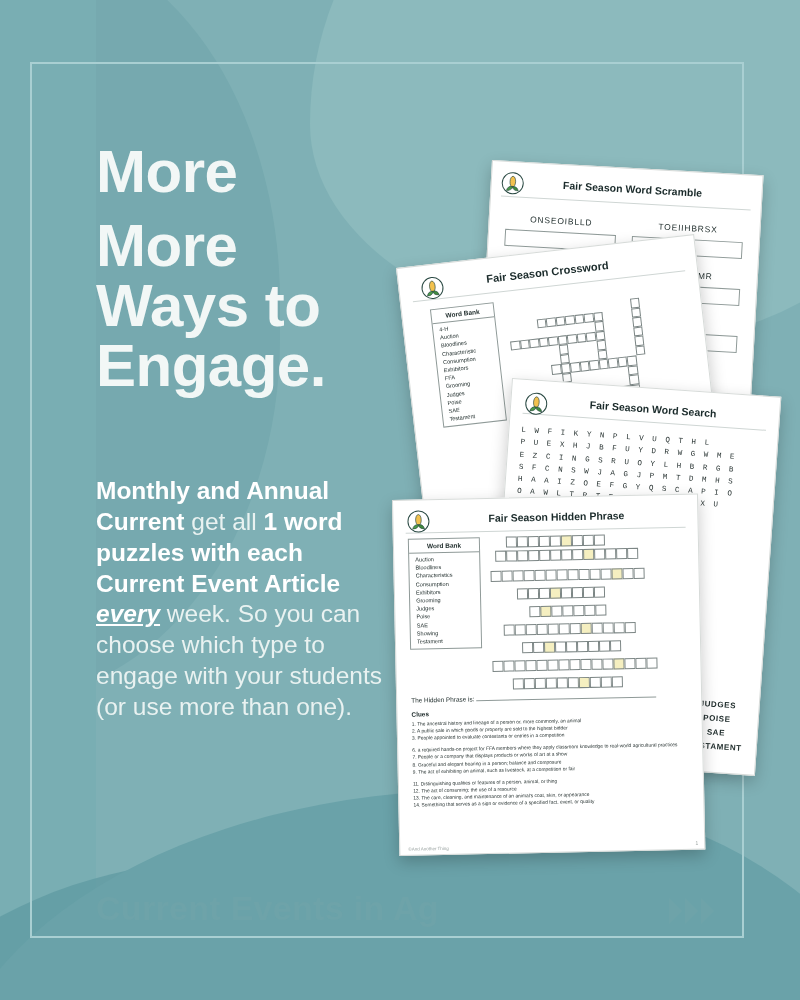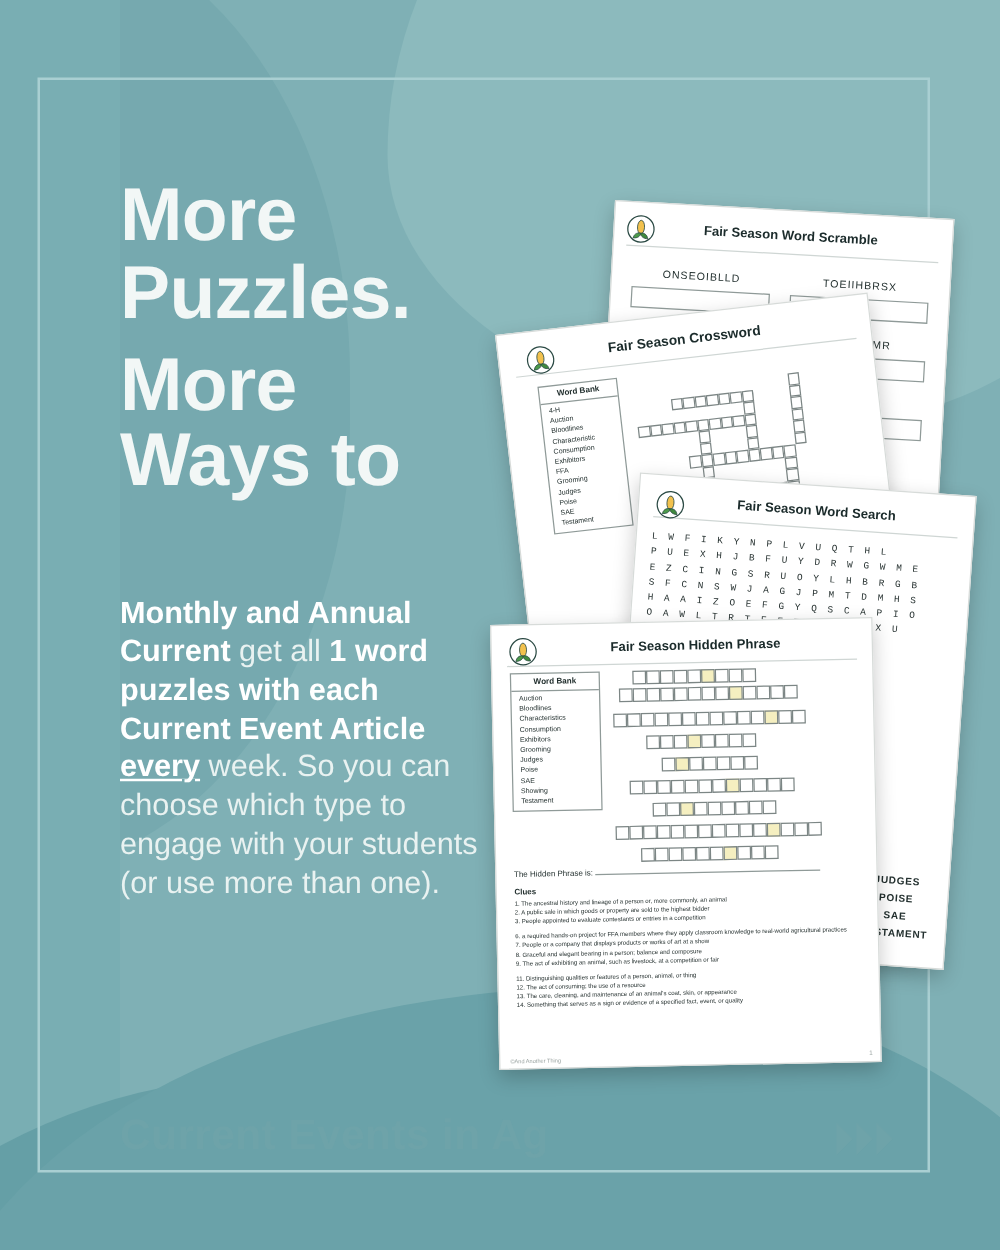--- a/index.html
+++ b/index.html
@@ -78,21 +78,21 @@
   }
   .headline .line { display: block; }
   .headline .l2 { margin-top: 2px; }
   .headline-b { margin-top: 14px; display: block; }
 
   .body-copy {
     position: absolute; left: 96px; top: 476px; width: 300px;
     font-size: 24.5px; line-height: 1.26; color: #e9f2f1;
   }
   .body-copy b { color: #ffffff; font-weight: 700; }
-  .body-copy u { text-decoration: underline; }
+  .body-copy u { text-decoration: underline; font-style: italic; }
 
   .footer-word {
     position: absolute; left: 96px; bottom: 72px;
     font-size: 34px; font-weight: 700; color: #6ea3a9;
     letter-spacing: .3px;
   }
   .chevrons {
     position: absolute; right: 86px; bottom: 76px;
     display: flex; gap: 3px;
   }
@@ -210,23 +210,23 @@
   <div class="bg-teal-panel"></div>
   <div class="bg-wave-bottom2"></div>
   <div class="bg-wave-bottom"></div>
 
   <div class="frame"></div>
 
 
 
   <div class="headline">
     <span class="line">More</span>
-    <span class="line l2">Puzzles.</span>
     <span class="line headline-b">More</span>
     <span class="line">Ways to</span>
+    <span class="line">Engage.</span>
   </div>
 
   <div class="body-copy">
     <b>Monthly and Annual Current</b><span> get all </span><b>1 word puzzles with each Current Event Article </b><b><u>every</u></b><span> week.</span><span> So you can choose which type to engage with your students (or use more than one).</span>
   </div>
 
   <div class="footer-word">Current Events in Ag</div>
   <div class="chevrons">
     <div class="chev"></div>
       <div class="chev"></div>

